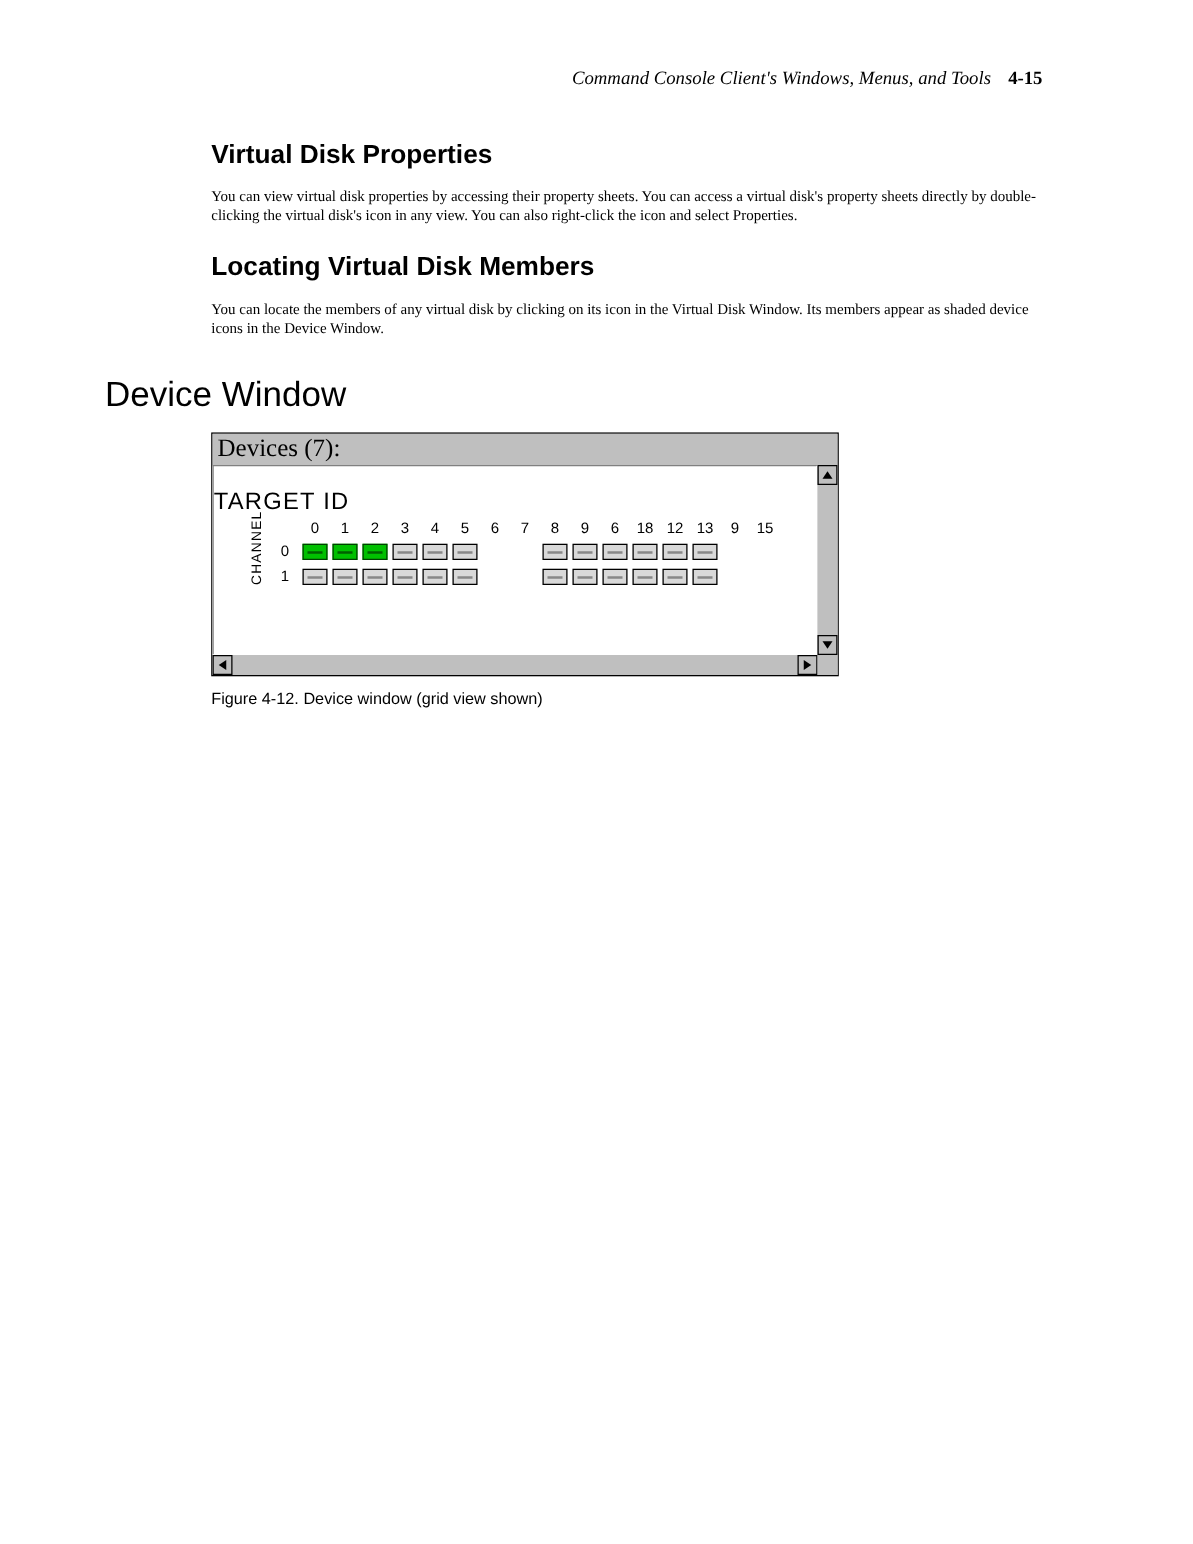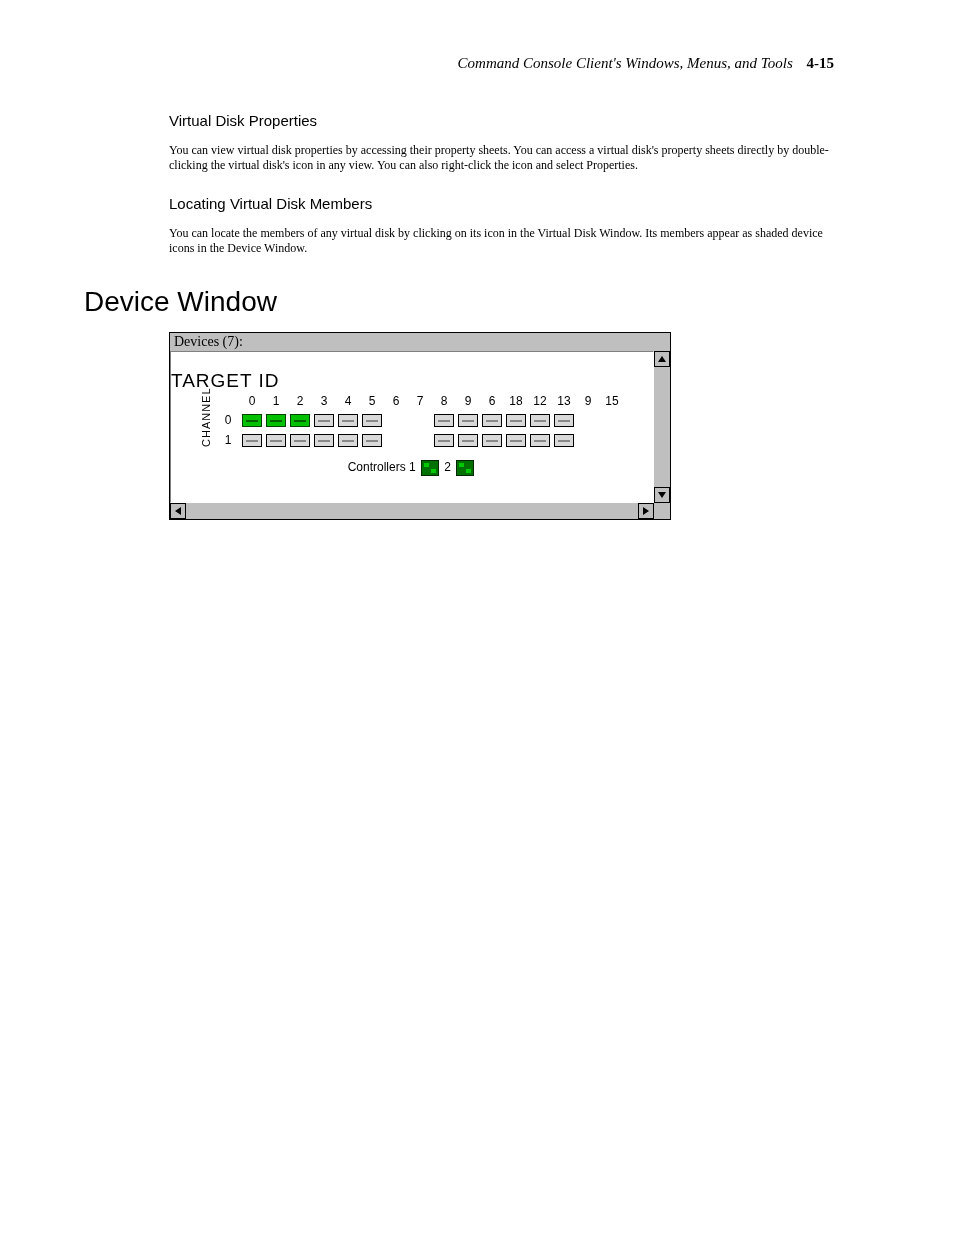--- a/index.html
+++ b/index.html
@@ -24,22 +24,22 @@
   .running-head .pgnum {
     font-style: normal;
     font-weight: bold;
     margin-left: 10px;
   }
   .body-col {
     margin-left: 85px;
   }
   h3.sub {
     font-family: Arial, Helvetica, sans-serif;
-    font-weight: normal;
-    font-size: 15px;
+    font-weight: bold;
+    font-size: 21px;
     margin: 0 0 14px 0;
   }
   p.body {
     font-size: 12px;
     line-height: 1.25;
     margin: 0 0 22px 0;
   }
   h2.section {
     font-family: Arial, Helvetica, sans-serif;
     font-weight: normal;
@@ -55,21 +55,21 @@
   .win {
     width: 500px;
     border: 1px solid #000;
     background: #bfbfbf;
     font-family: Arial, Helvetica, sans-serif;
     font-size: 12px;
   }
   .win-title {
     background: #bfbfbf;
     font-family: "Times New Roman", Times, serif;
-    font-size: 14px;
+    font-size: 20px;
     padding: 1px 4px 1px 4px;
   }
   .win-body {
     position: relative;
     height: 168px;
     background: #bfbfbf;
   }
   .client {
     position: absolute;
     left: 0; top: 0; right: 16px; bottom: 16px;
@@ -347,24 +347,20 @@
                     </td>
                     <td>
                       <div class="drive"></div>
                     </td>
                     <td></td>
                     <td></td>
                   </tr>
                 </tbody>
             </table>
           </div>
-          <div class="ctrl-row">
-            <span>Controllers</span>
-            <span id="ctrls"><span> 1 </span><span class="ctrl-icon"></span><span> 2 </span><span class="ctrl-icon"></span></span>
-          </div>
         </div>
 
         <div class="vscroll">
           <div class="btn up">
               <div class="tri-up"></div>
             </div>
           <div class="btn down">
               <div class="tri-down"></div>
             </div>
         </div>
@@ -372,14 +368,15 @@
           <div class="btn left">
               <div class="tri-left"></div>
             </div>
           <div class="btn right">
               <div class="tri-right"></div>
             </div>
         </div>
         <div class="corner"></div>
       </div>
     </div>
+    <div class="caption">Figure 4-12.  Device window (grid view shown)</div>
   </div>
 </div>
 
 </body></html>

